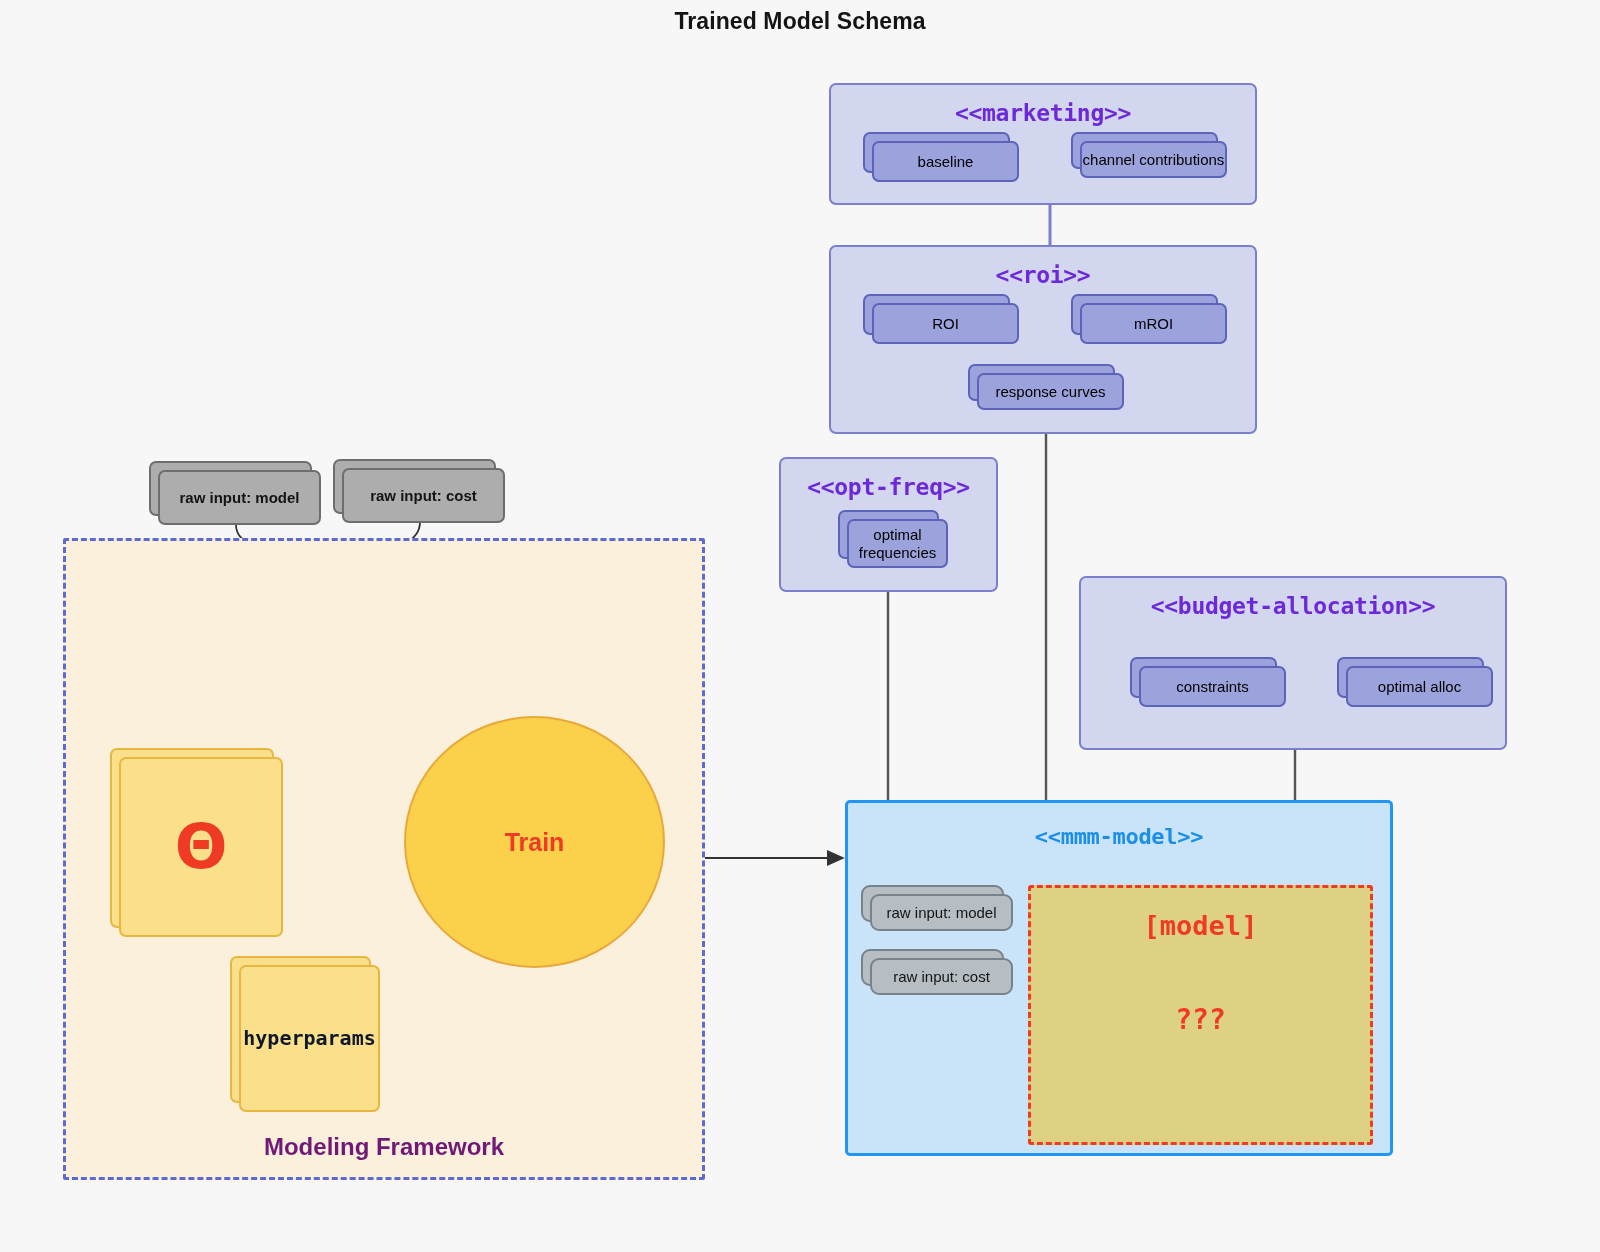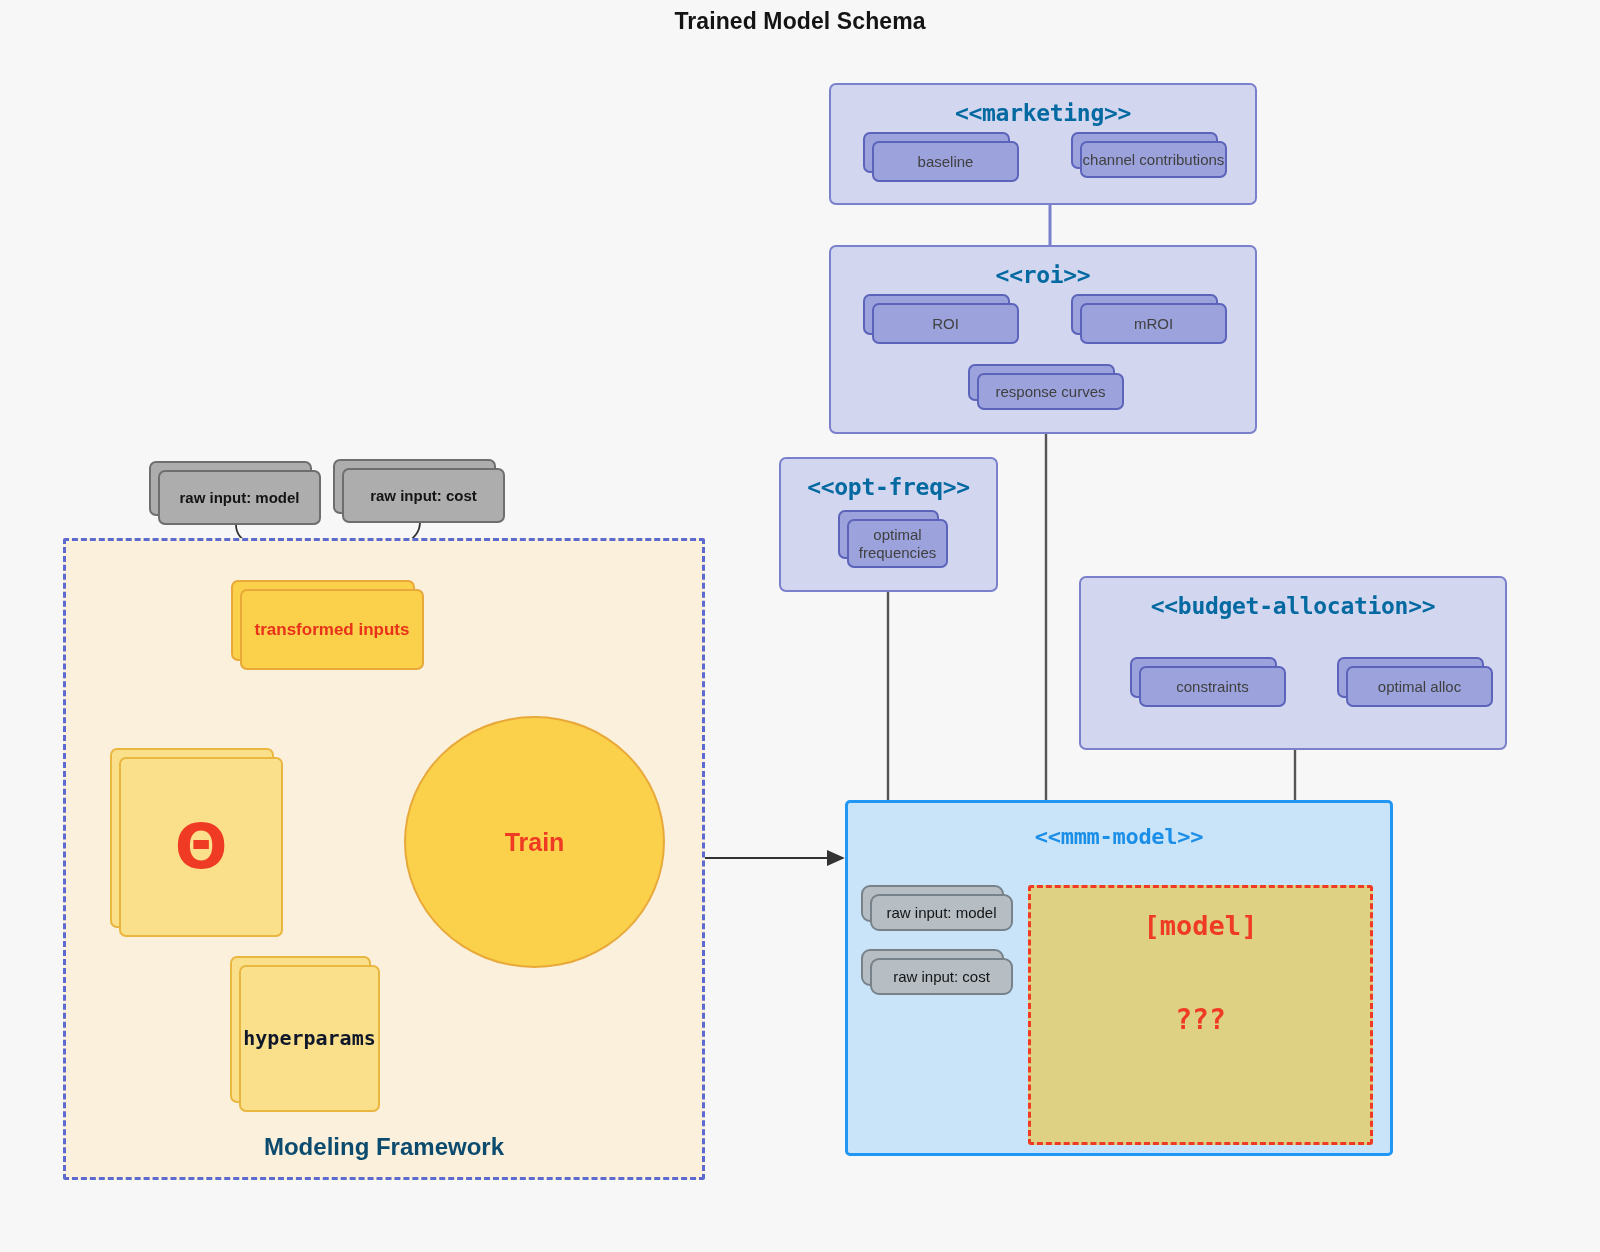--- a/index.html
+++ b/index.html
@@ -49,21 +49,21 @@
     position: absolute;
     box-sizing: border-box;
     border-radius: 7px;
     background: #d3d6ef;
     border: 2px solid #7b80cc;
   }
   .pkg-title {
     text-align: center;
     font-family: "DejaVu Sans Mono", "Liberation Mono", monospace;
     font-weight: bold;
-    color: #0369a1;
+    color: #6d28d9;
     font-size: 23px;
     letter-spacing: -0.3px;
     padding-top: 16px;
     line-height: 1.1;
     white-space: nowrap;
   }
   .pkg.accent-blue {
     background: #c9e4f8;
     border: 3px solid #2196f3;
     border-radius: 5px;
@@ -99,21 +99,21 @@
     line-height: 1.15;
   }
 
   
   .node.purple .card,
   .node.purple .card-back {
     background: #9ba2dc;
     border: 2px solid #5c63ba;
   }
   .node.purple .card {
-    color: #404040;
+    color: #000000;
     font-size: 15px;
   }
 
   
   .node.grey .card,
   .node.grey .card-back {
     background: #adadad;
     border: 2px solid #6e6e6e;
   }
   .node.grey .card {
@@ -171,21 +171,21 @@
     border-radius: 2px;
   }
   .framework-label {
     position: absolute;
     width: 100%;
     text-align: center;
     bottom: 16px;
     left: 0;
     font-size: 24px;
     font-weight: bold;
-    color: #0c4a6e;
+    color: #701a75;
   }
 
   
   .ellipse {
     position: absolute;
     box-sizing: border-box;
     background: #fbd04a;
     border: 2px solid #e8a93a;
     border-radius: 50%;
     display: flex;
@@ -345,24 +345,20 @@
   </div>
   <div class="node grey" style="left:333px; top:459px; width:172px; height:64px;">
     <div class="card-back"></div>
     <div class="card">raw input: cost</div>
   </div>
 
   <div class="framework" style="left:63px; top:538px; width:642px; height:642px;">
     <div class="framework-label">Modeling Framework</div>
   </div>
 
-  <div class="node yellow" style="left:231px; top:580px; width:193px; height:90px;">
-    <div class="card-back"></div>
-    <div class="card">transformed inputs</div>
-  </div>
 
   <div class="node yellow pale theta" style="left:110px; top:748px; width:173px; height:189px;">
     <div class="card-back"></div>
     <div class="card">Θ</div>
   </div>
 
   <div class="node yellow pale" style="left:230px; top:956px; width:150px; height:156px;">
     <div class="card-back"></div>
     <div class="card">hyperparams</div>
   </div>

